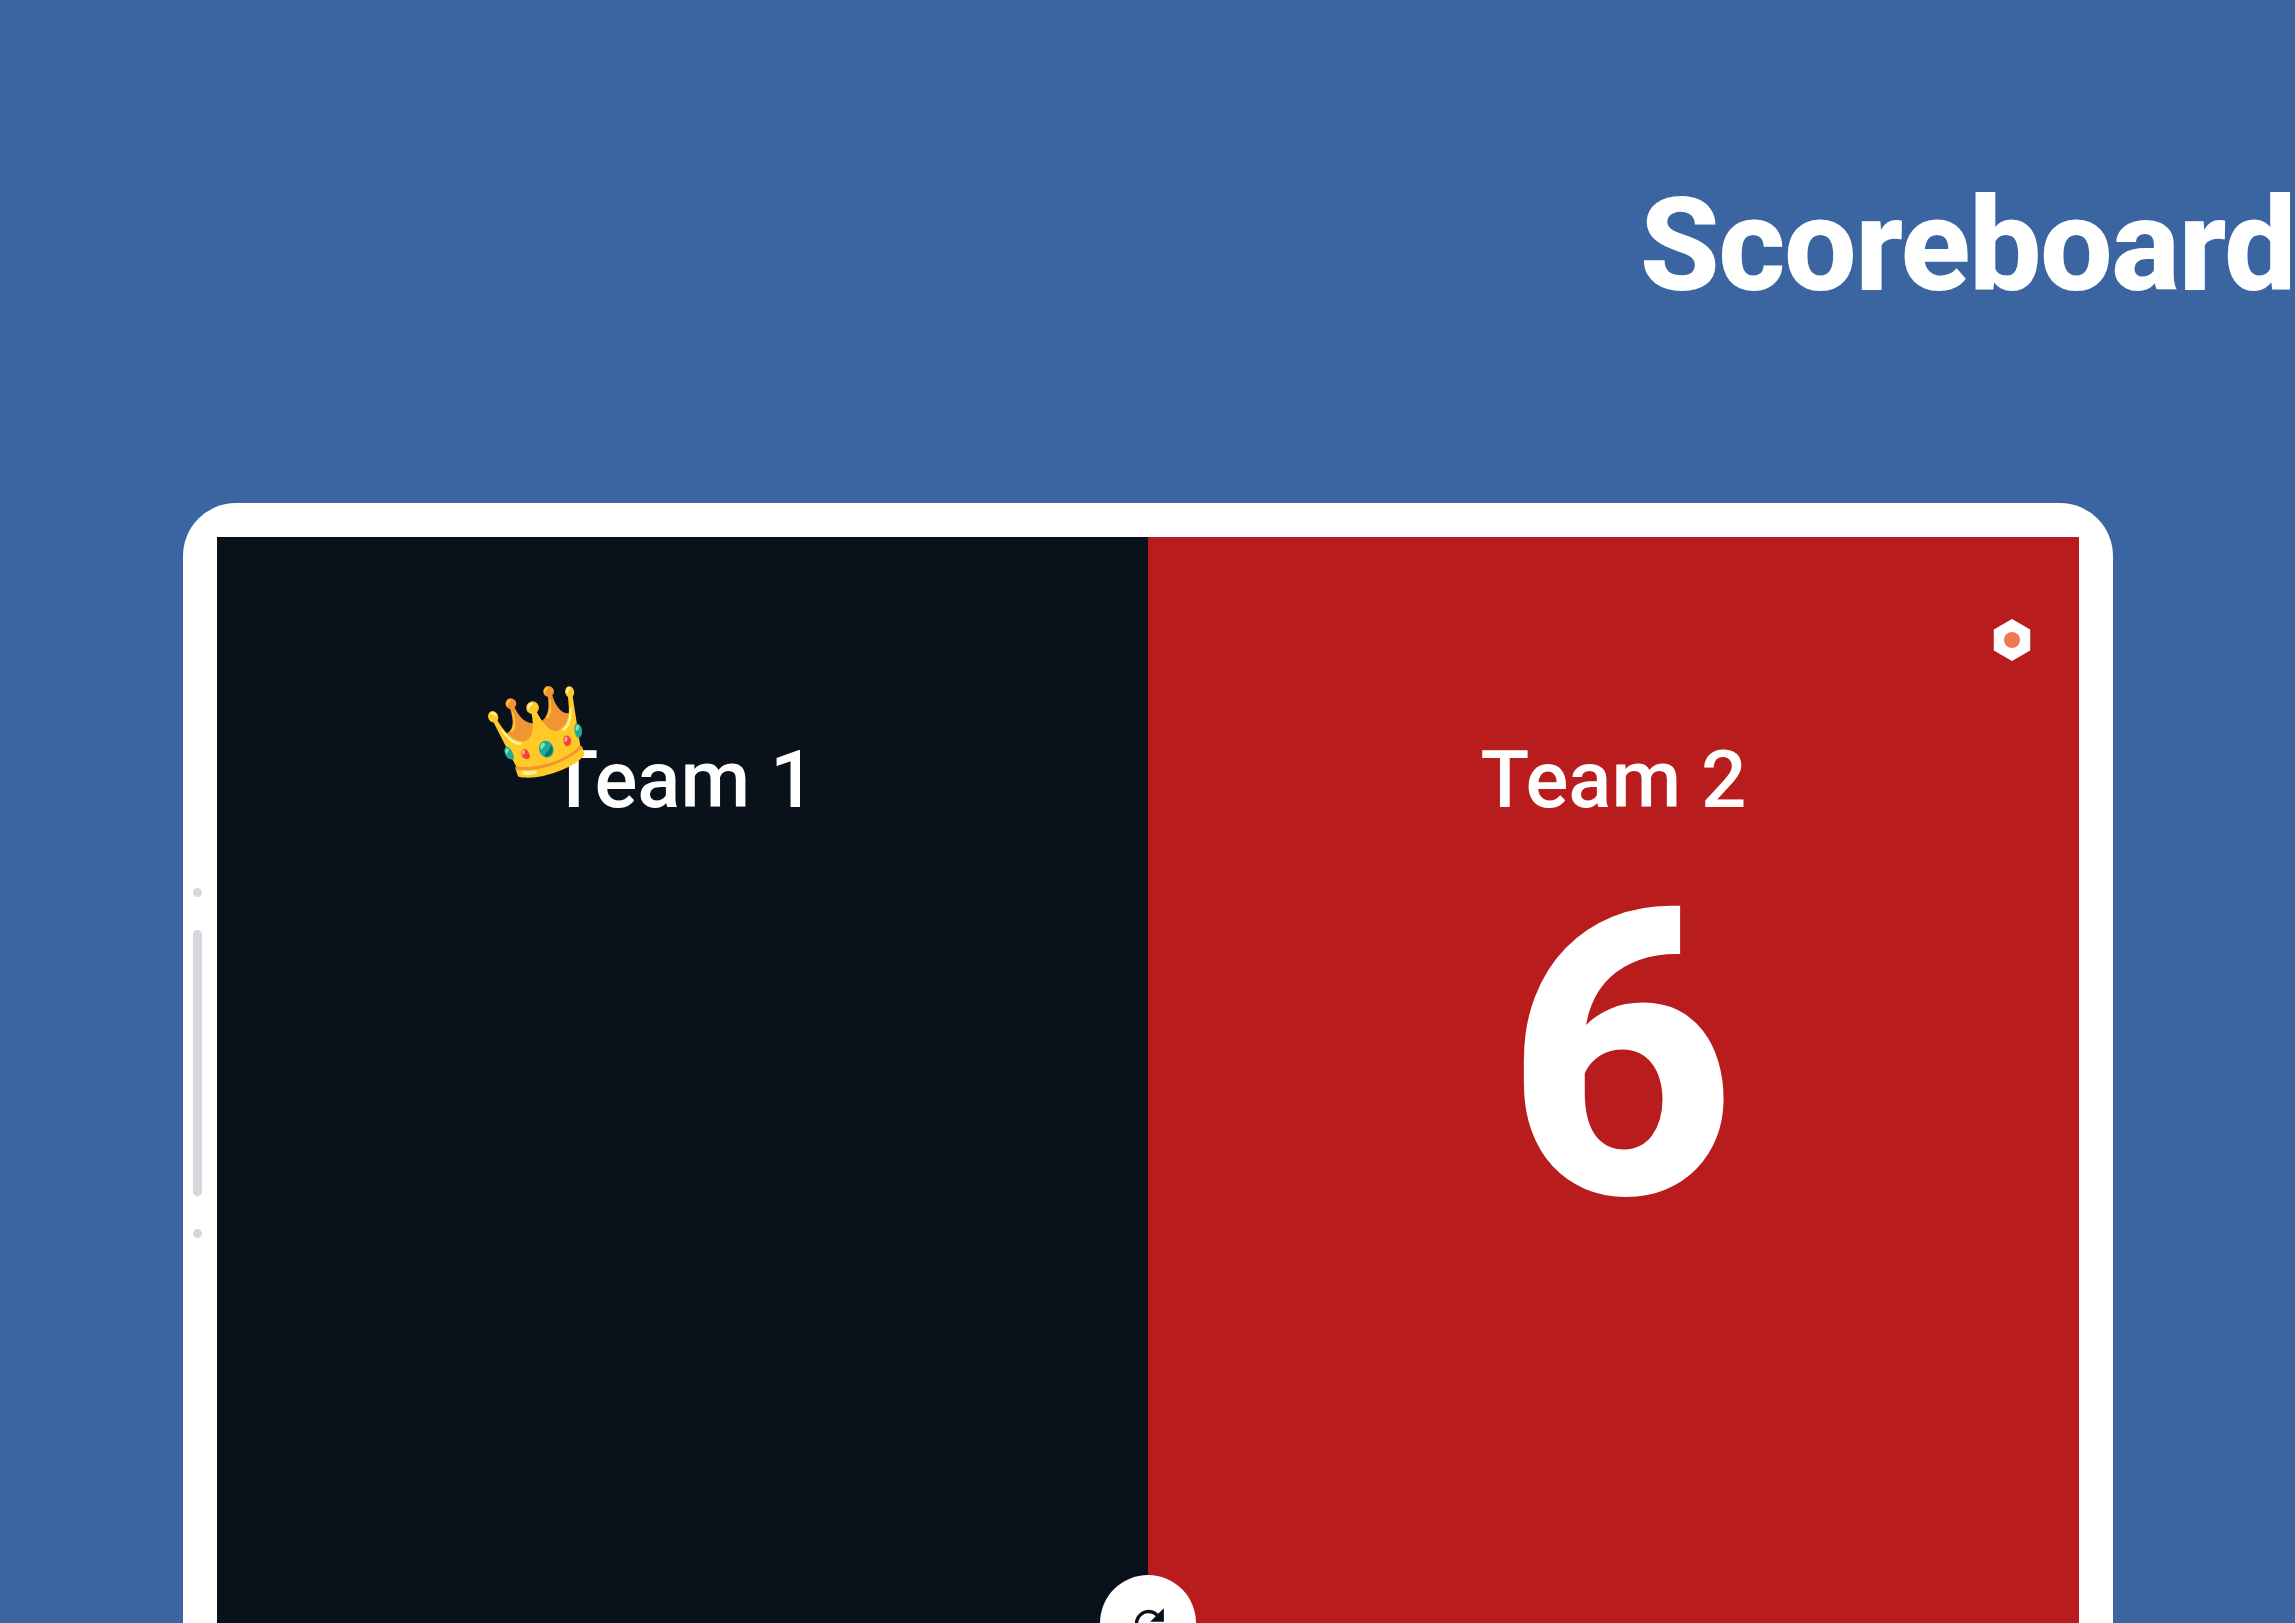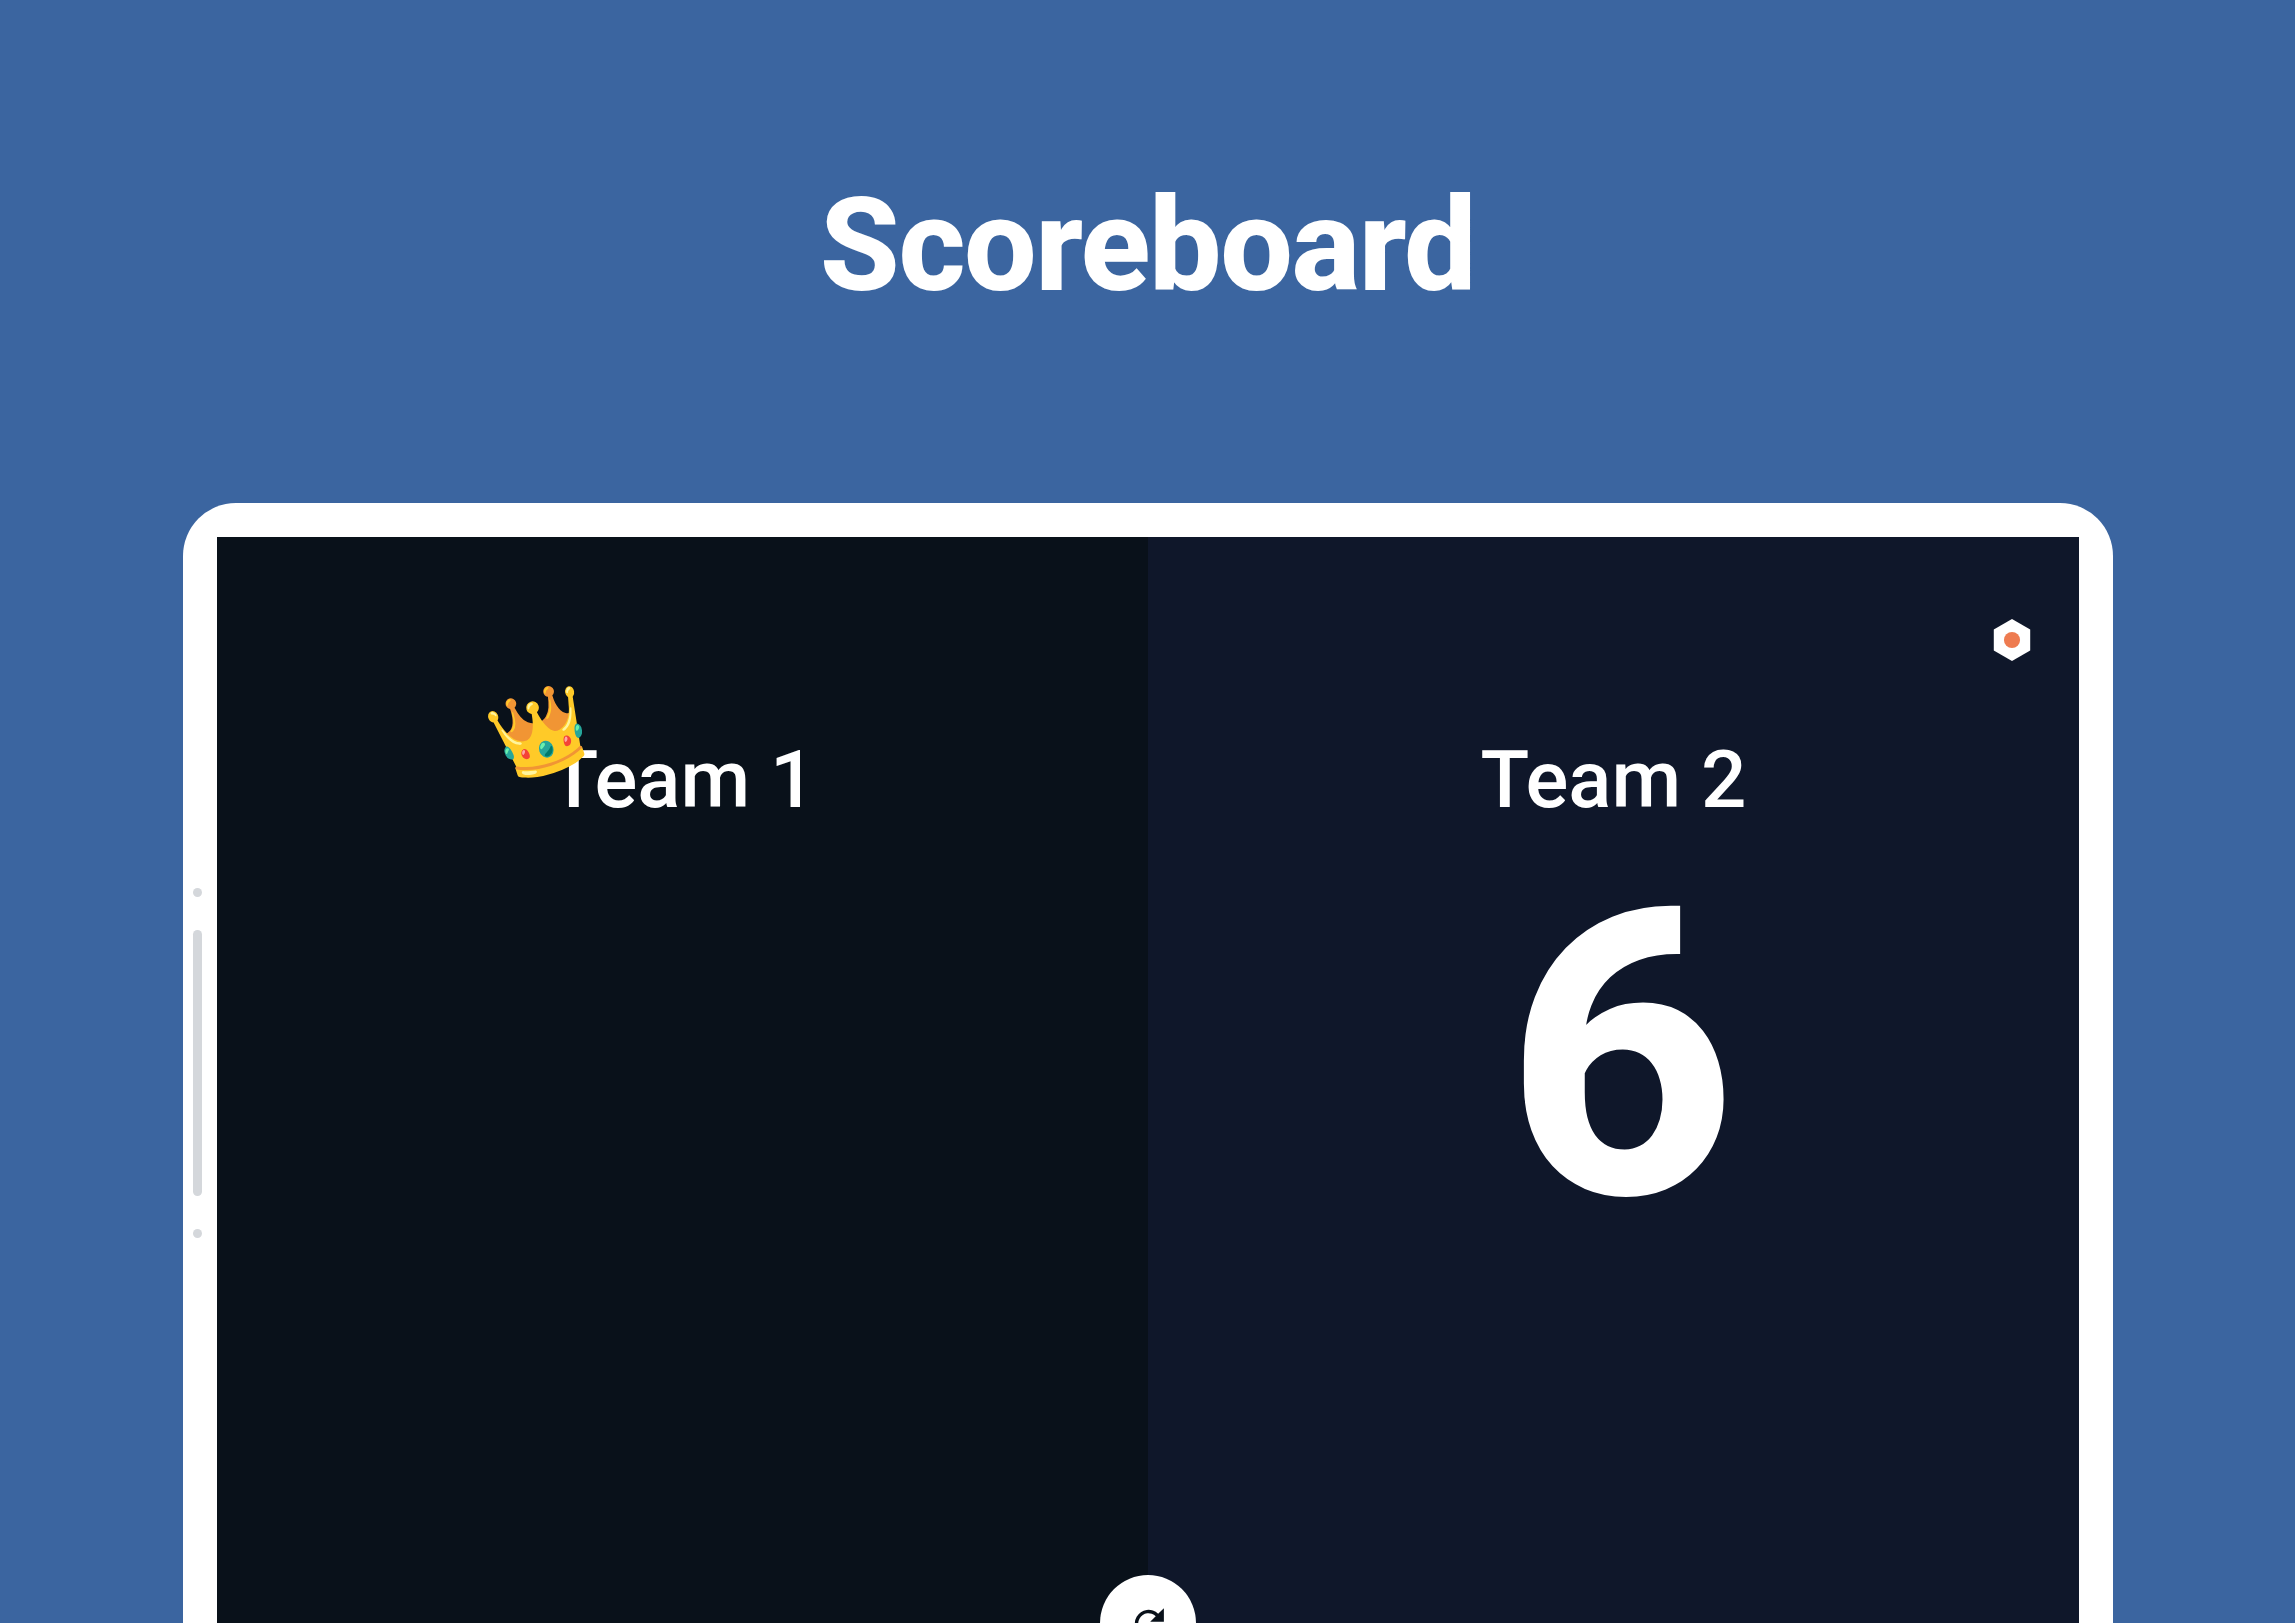--- a/index.html
+++ b/index.html
@@ -10,21 +10,21 @@
     overflow: hidden;
     width: 2295px;
     height: 1623px;
     position: relative;
   }
   .title {
     position: absolute;
     top: 170px;
     left: 0;
     width: 100%;
-    text-align: center;
+    text-align: right;
     color: #ffffff;
     font-size: 129px;
     font-weight: 800;
     letter-spacing: -1.5px;
   }
   .tablet {
     position: absolute;
     top: 503px;
     left: 183px;
     width: 1930px;
@@ -44,21 +44,21 @@
   }
   .panel {
     flex: 1 1 50%;
     position: relative;
     display: flex;
     flex-direction: column;
     align-items: center;
     padding-top: 196px;
   }
   .panel.left  { background: #09111a; }
-  .panel.right { background: #0f172a; }
+  .panel.right { background: #b91c1c; }
   .team-name {
     color: #ffffff;
     font-size: 80px;
     font-weight: 500;
     position: relative;
   }
   .crown {
     position: absolute;
     left: -59px;
     top: -41px;

